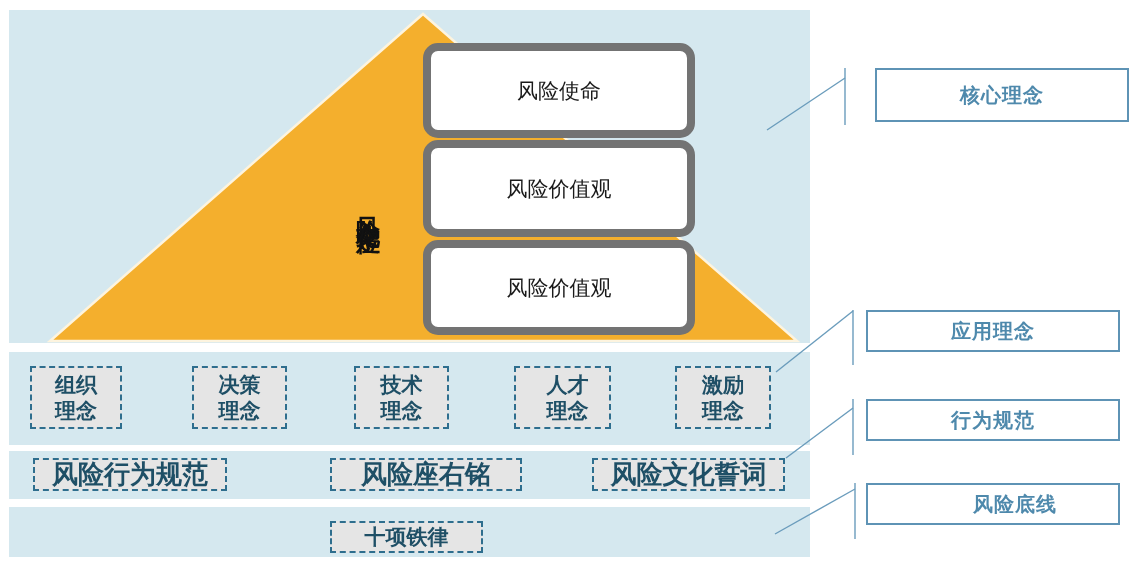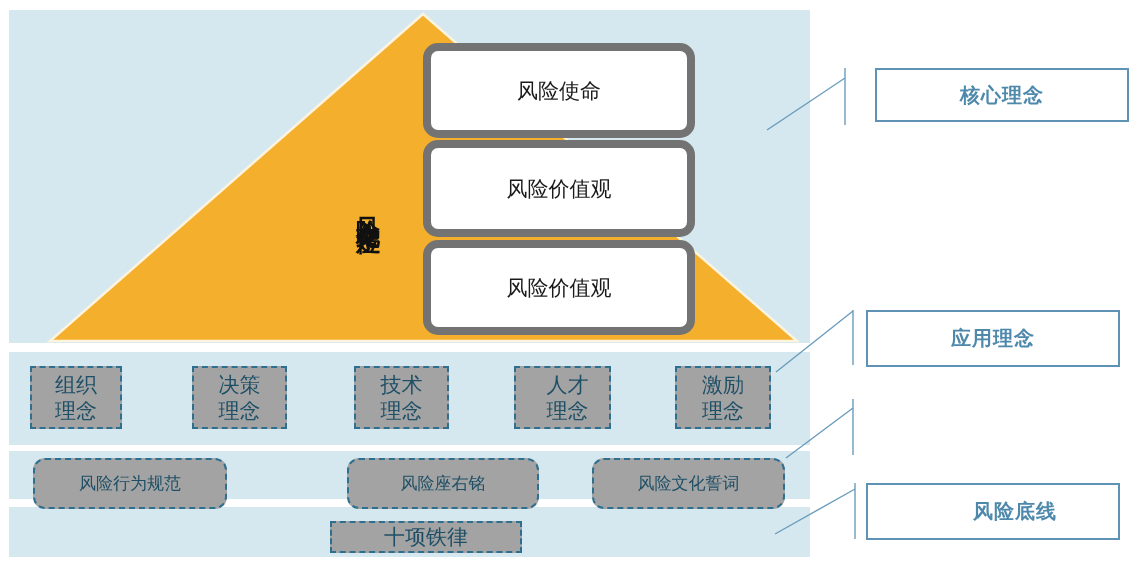--- a/index.html
+++ b/index.html
@@ -22,38 +22,38 @@
   .level-box{
     position:absolute;left:423px;width:256px;background:#ffffff;
     border:8px solid #737373;border-radius:15px;
     display:flex;align-items:center;justify-content:center;
     font-size:21px;color:#1a1a1a;
   }
   .level-0{top:43px;height:79px;}
   .level-1{top:140px;height:81px;}
   .level-2{top:240px;height:79px;}
   .dash-box{
-    position:absolute;background:#a3a3a3;border:2px dashed #2e6e8e;
+    position:absolute;background:#e5e5e5;border:2px dashed #2e6e8e;
     display:flex;align-items:center;justify-content:center;
-    font-weight:normal;color:#1e4f66;text-align:center;
+    font-weight:bold;color:#1e4f66;text-align:center;
     box-sizing:border-box;
   }
   .concept{top:366px;height:63px;font-size:21px;line-height:26px;white-space:pre-line;}
   .concept-0{left:30px;width:92px;}
   .concept-1{left:192px;width:95px;}
   .concept-2{left:354px;width:95px;}
   .concept-3{left:514px;width:97px;padding-left:10px;}
   .concept-4{left:675px;width:96px;}
-  .behavior{top:458px;height:51px;font-size:17px;white-space:nowrap;border-radius:12px;}
+  .behavior{top:458px;height:33px;font-size:26px;white-space:nowrap;}
   .behavior-0{left:33px;width:194px;}
-  .behavior-1{left:330px;width:192px;margin-left:17px;}
+  .behavior-1{left:330px;width:192px;}
   .behavior-2{left:592px;width:193px;}
-  .bottom-0{left:330px;width:192px;top:521px;height:32px;font-size:21px;white-space:nowrap;}
+  .bottom-0{left:330px;width:153px;top:521px;height:32px;font-size:21px;white-space:nowrap;}
   .side-label{
-    position:absolute;left:866px;width:254px;height:57px;background:#ffffff;
+    position:absolute;left:866px;width:254px;height:42px;background:#ffffff;
     border:2px solid #5e93b5;box-sizing:border-box;
     display:flex;align-items:center;justify-content:center;
     font-size:20px;font-weight:bold;color:#4e89ac;letter-spacing:1px;
   }
   .side-0{top:68px;height:54px;margin-left:9px;}
   .side-1{top:310px;}
   .side-2{top:399px;}
   .side-3{top:483px;padding-left:44px;}
 </style>
 </head>
@@ -98,15 +98,16 @@
 理念</div>
 
   <div class="dash-box behavior behavior-0">风险行为规范</div>
   <div class="dash-box behavior behavior-1">风险座右铭</div>
   <div class="dash-box behavior behavior-2">风险文化誓词</div>
 
   <div class="dash-box bottom-0">十项铁律</div>
 
   <div class="side-label side-0">核心理念</div>
   <div class="side-label side-1">应用理念</div>
+  <div class="side-label side-2">行为规范</div>
   <div class="side-label side-3">风险底线</div>
 
 </div>
 
 </body></html>

